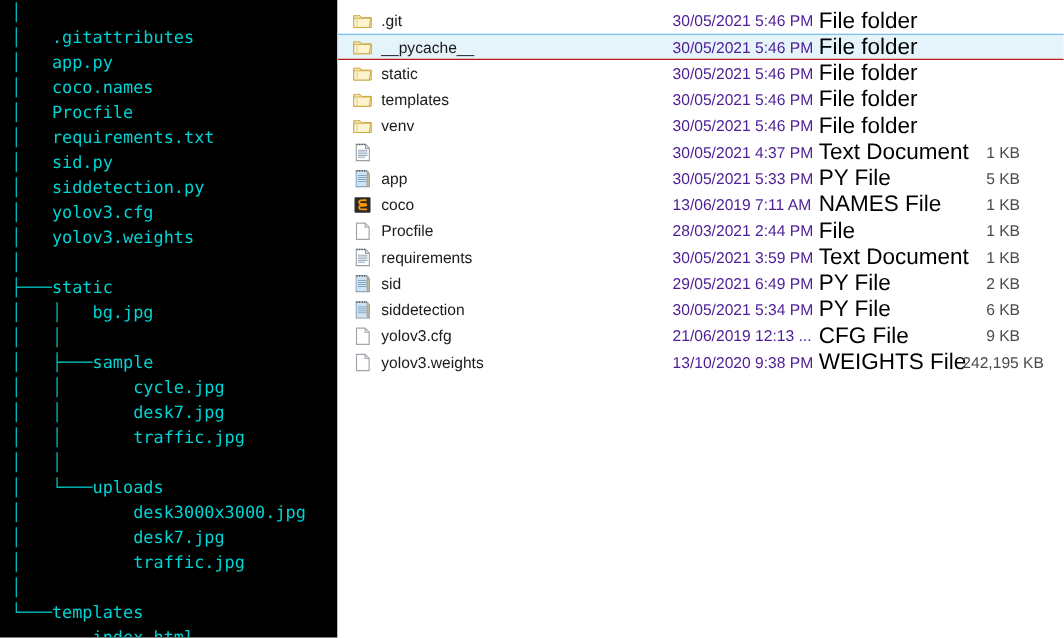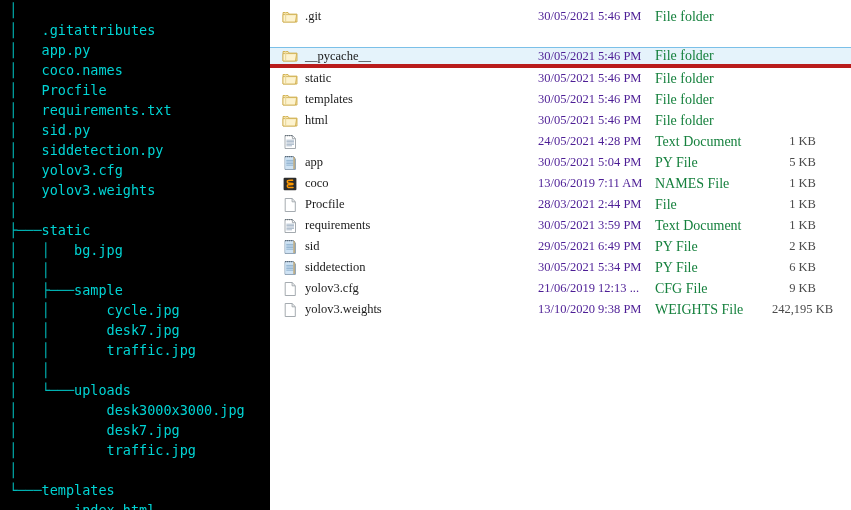--- a/index.html
+++ b/index.html
@@ -65,27 +65,25 @@
     right: 0;
   }
   .frow {
     position: relative;
     height: 21px;
     display: flex;
     align-items: center;
     font-size: 12.5px;
     color: #1b1b1b;
     box-sizing: border-box;
-    font-family: Liberation Serif, serif;
   }
   .frow.selected {
     background: #e5f3fb;
     border-top: 1px solid #7bc0e8;
-    border-bottom: 4px solid #b91c1c;
-    margin-top: 20px;
+    border-bottom: 1px solid #b91c1c;
   }
   .cell-name {
     position: absolute;
     left: 12px;
     width: 256px;
     display: flex;
     align-items: center;
     gap: 7px;
     overflow: hidden;
     white-space: nowrap;
@@ -95,22 +93,22 @@
     left: 268px;
     width: 118px;
     color: #4c1d95;
     font-size: 12.5px;
     white-space: nowrap;
   }
   .cell-type {
     position: absolute;
     left: 385px;
     width: 120px;
-    color: #15803d;
-    font-size: 14px;
+    color: #000000;
+    font-size: 18px;
     white-space: nowrap;
   }
   .cell-size {
     position: absolute;
     left: 490px;
     width: 85px;
     text-align: center;
     color: #4b4b4b;
     font-size: 12.5px;
     white-space: nowrap;
@@ -203,21 +201,21 @@
         </div>
         <div class="frow">
           <div class="cell-name">
             <span class="ico">
               <svg width="16" height="16" viewBox="0 0 16 16">
                 <path d="M1 3.5h5l1.2 1.6H15V13H1z" fill="#f8e6b0" stroke="#c9a43a" stroke-width="0.8"></path>
                 <path d="M1 5.6h13.6L13.4 13H1z" fill="#fdf3cf" stroke="#c9a43a" stroke-width="0.7"></path>
                 <rect x="3.1" y="3.2" width="1.1" height="9.6" fill="#e8d79a"></rect>
               </svg>
             </span>
-            <span class="fname">html</span>
+            <span class="fname">venv</span>
           </div>
           <div class="cell-date">30/05/2021 5:46 PM</div>
           <div class="cell-type">File folder</div>
           <div class="cell-size"></div>
         </div>
         <div class="frow">
           <div class="cell-name">
             <span class="ico">
               <svg width="16" height="16" viewBox="0 0 16 16">
                 <path d="M3 1.5h7.5L13.5 4.6V14.5H3z" fill="#ffffff" stroke="#9aa0a6" stroke-width="0.9"></path>
@@ -227,21 +225,21 @@
                   <line x1="4.4" y1="7.6" x2="12" y2="7.6"></line>
                   <line x1="4.4" y1="9.0" x2="12" y2="9.0"></line>
                   <line x1="4.4" y1="10.4" x2="12" y2="10.4"></line>
                   <line x1="4.4" y1="11.8" x2="10" y2="11.8"></line>
                 </g>
                 <path d="M3.2 1.6h7" stroke="#5b6770" stroke-width="1.3" stroke-dasharray="1 1"></path>
               </svg>
             </span>
             <span class="fname"></span>
           </div>
-          <div class="cell-date">24/05/2021 4:28 PM</div>
+          <div class="cell-date">30/05/2021 4:37 PM</div>
           <div class="cell-type">Text Document</div>
           <div class="cell-size">1 KB</div>
         </div>
         <div class="frow">
           <div class="cell-name">
             <span class="ico">
               <svg width="16" height="16" viewBox="0 0 16 16">
                 <path d="M3 1.6h8.2L13.4 4v10.4H3z" fill="#dceaf6" stroke="#7d94a8" stroke-width="0.9"></path>
                 <path d="M3.3 2.2h8v11.6h-8z" fill="#cfe3f4"></path>
                 <g stroke="#7fa4c4" stroke-width="0.75">
@@ -249,21 +247,21 @@
                   <line x1="4.3" y1="7.0" x2="11.4" y2="7.0"></line>
                   <line x1="4.3" y1="8.6" x2="11.4" y2="8.6"></line>
                   <line x1="4.3" y1="10.2" x2="11.4" y2="10.2"></line>
                 </g>
                 <rect x="11.3" y="2" width="1.6" height="12" fill="#b8a77e"></rect>
                 <path d="M3.2 1.7h8.4" stroke="#4e5d6b" stroke-width="1.3" stroke-dasharray="1 1"></path>
               </svg>
             </span>
             <span class="fname">app</span>
           </div>
-          <div class="cell-date">30/05/2021 5:04 PM</div>
+          <div class="cell-date">30/05/2021 5:33 PM</div>
           <div class="cell-type">PY File</div>
           <div class="cell-size">5 KB</div>
         </div>
         <div class="frow">
           <div class="cell-name">
             <span class="ico">
               <svg width="16" height="16" viewBox="0 0 16 16">
                 <rect x="1.6" y="1.8" width="12.8" height="12.4" rx="1" fill="#2b2b2b"></rect>
                 <path d="M10.6 4.2c0 0-4.4-.2-5 .6-.5.7-.2 2 .4 2.2.8.3 4.6.4 4.6.4s.4.1.4.5-.5.5-.5.5-4.3.1-4.8.5c-.5.4-.4 2 .2 2.3.7.3 5.1.3 5.1.3" fill="none" stroke="#ff9800" stroke-width="1.5" stroke-linecap="round"></path>
               </svg>

